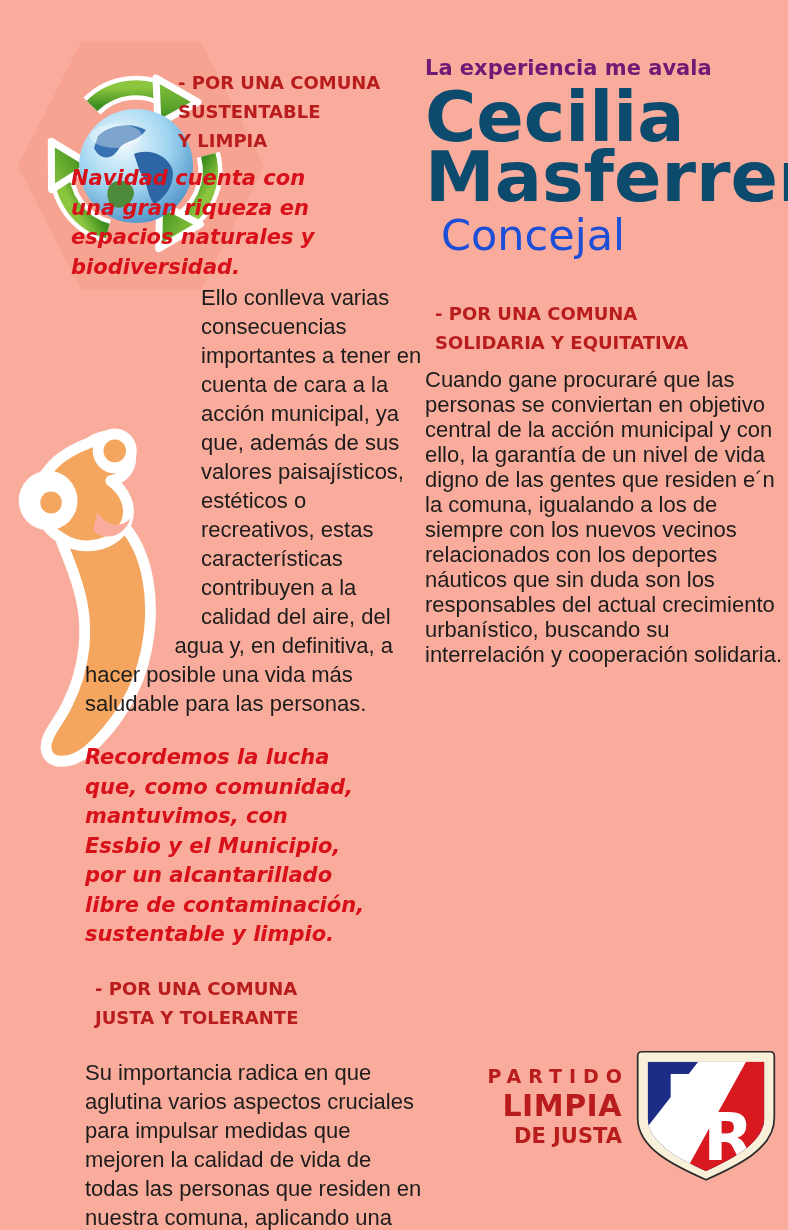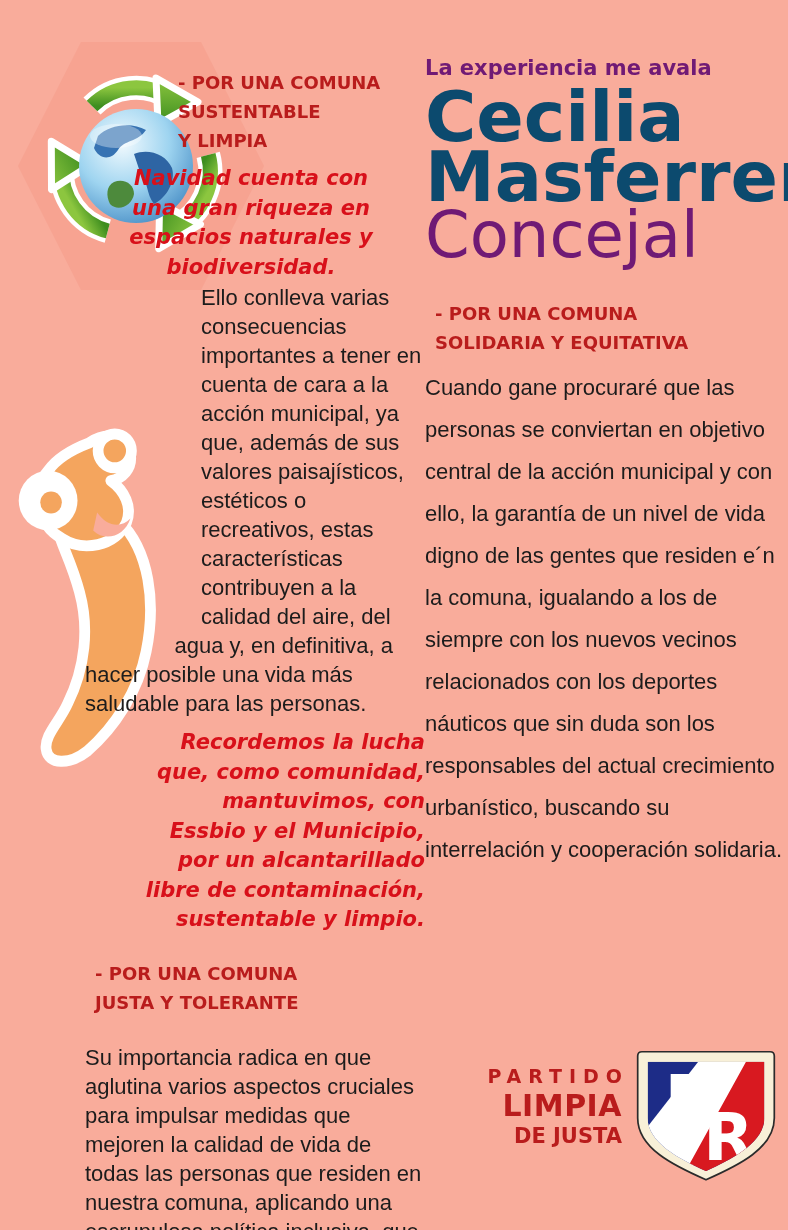--- a/index.html
+++ b/index.html
@@ -9,40 +9,40 @@
   
   .h{font-family:"DejaVu Sans",sans-serif;font-weight:bold;font-size:18px;line-height:29px;
      color:#b91c1c;white-space:pre-line;margin:10px;}
   .red{font-family:"DejaVu Sans",sans-serif;font-weight:bold;font-style:italic;font-size:21px;
        line-height:29.5px;color:#D8101A;white-space:pre-line;margin:0;}
   .body-text{font-size:22px;line-height:29px;margin:0;color:#1c1c1c;}
 
   
   .eco-badge{position:absolute;left:6px;top:36px;width:260px;height:260px;}
   .sec1-h{position:absolute;left:168px;top:58px;width:254px;}
-  .sec1-red{position:absolute;left:81px;top:164px;width:340px;text-align:center;}
+  .sec1-red{position:absolute;left:71px;top:164px;width:340px;}
   .left-flow{position:absolute;left:85px;top:283px;width:340px;}
   .pepper{float:left;width:196px;height:348px;margin-left:-80px;margin-top:142px;
           shape-outside:polygon(0px 0px,118px 0px,160px 28px,146px 62px,172px 100px,
                                 192px 155px,196px 210px,178px 262px,140px 306px,70px 348px,0px 348px);
           shape-margin:10px;}
   .pepper svg{display:block;width:196px;height:348px;}
-  .sec2-red{text-align:right;margin-top:10px;}
+  .sec2-red{text-align:left;margin-top:25px;}
   .sec3-h{clear:left;margin-top:24px;}
   .sec3-body{margin-top:26px;}
 
   
   .right-col{position:absolute;left:425px;top:55px;width:363px;}
   .kicker{font-family:"DejaVu Sans",sans-serif;font-weight:bold;font-size:21px;line-height:26px;color:#701a75;}
   .name{font-family:"DejaVu Sans",sans-serif;font-weight:bold;font-size:70px;line-height:60px;
         color:#0c4a6e;white-space:pre-line;margin:6px 0 0;letter-spacing:0;}
-  .role{font-family:"DejaVu Sans",sans-serif;font-size:64px;line-height:56px;color:#701a75;margin-top:0;}
+  .role{font-family:"DejaVu Sans",sans-serif;font-size:43px;line-height:56px;color:#1d4ed8;margin-top:0;margin-left:16px;}
   .sec4-h{margin-top:36px;}
   .sec4-red{margin-top:20px;}
-  .sec4-body{line-height:42px;}
+  .sec4-body{line-height:25px;}
 
   
   .party-text{position:absolute;left:430px;top:1064px;width:192px;text-align:right;
               font-family:"DejaVu Sans",sans-serif;font-weight:bold;color:#b91c1c;}
   .pt1{font-size:19px;letter-spacing:7px;line-height:25px;margin-right:-7px;}
   .pt2{font-size:30px;letter-spacing:0.5px;line-height:34px;}
   .pt3{font-size:21px;line-height:26px;}
   .shield{position:absolute;left:632px;top:1046px;width:148px;height:138px;}
   .shield svg{display:block;width:148px;height:138px;}
   .shield text{font-family:"DejaVu Sans",sans-serif;font-weight:bold;}

